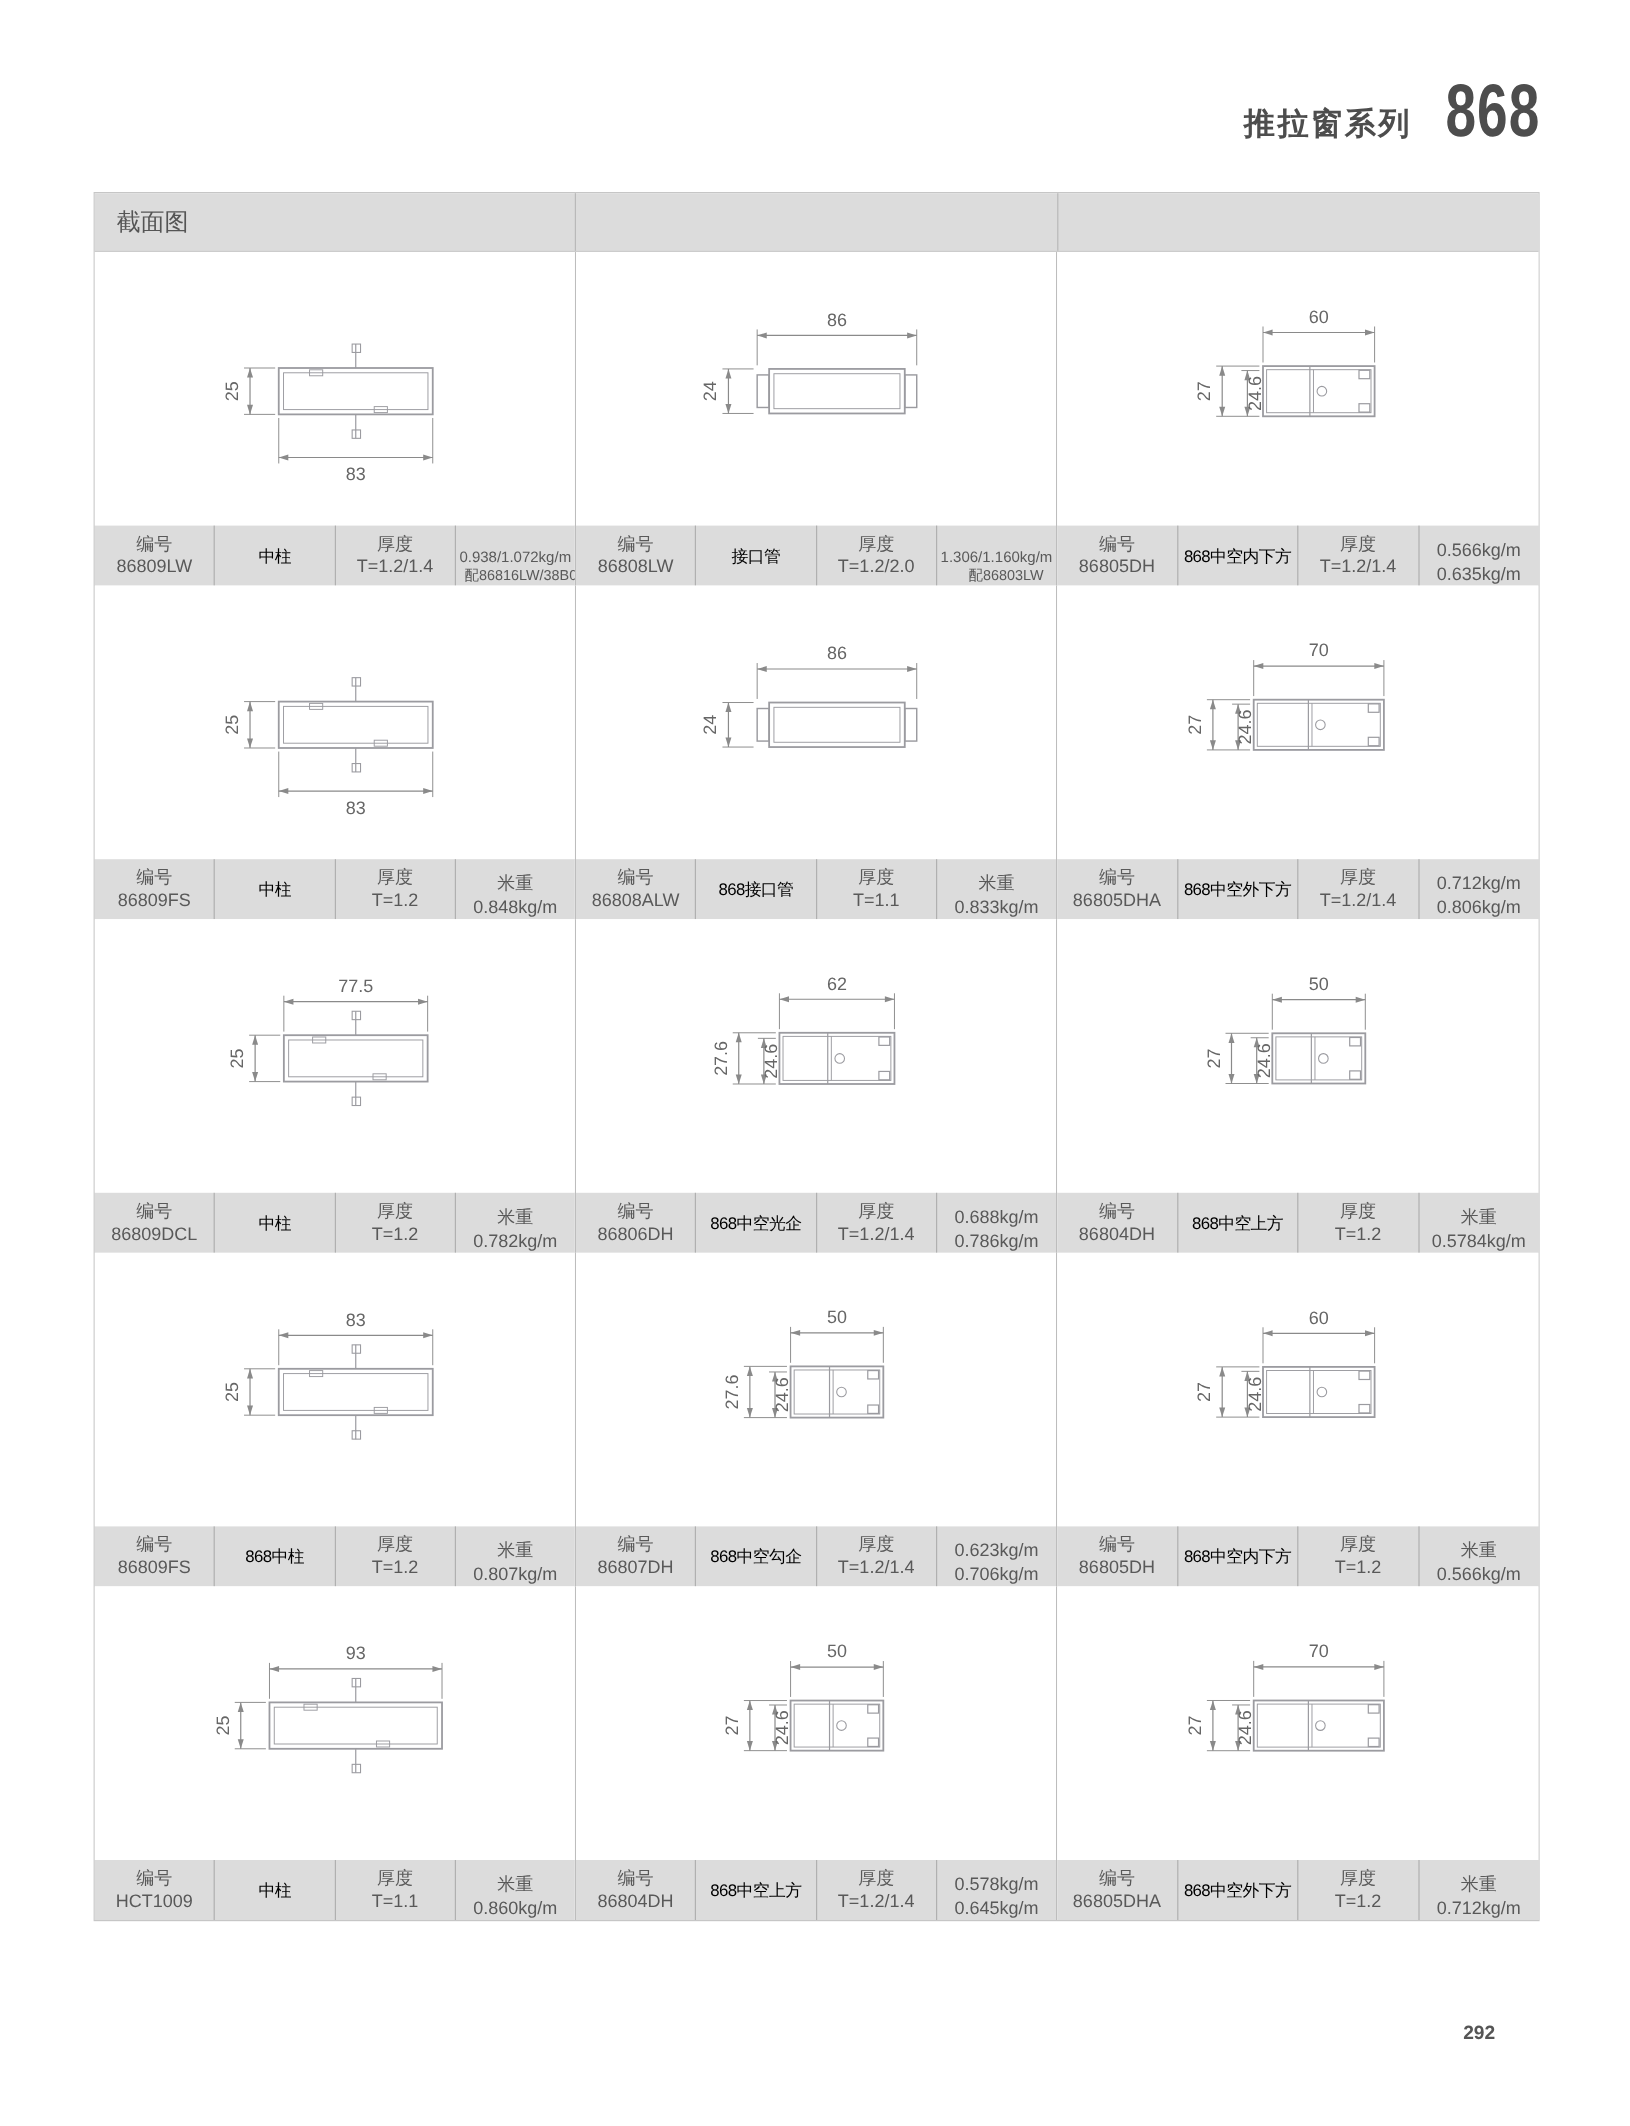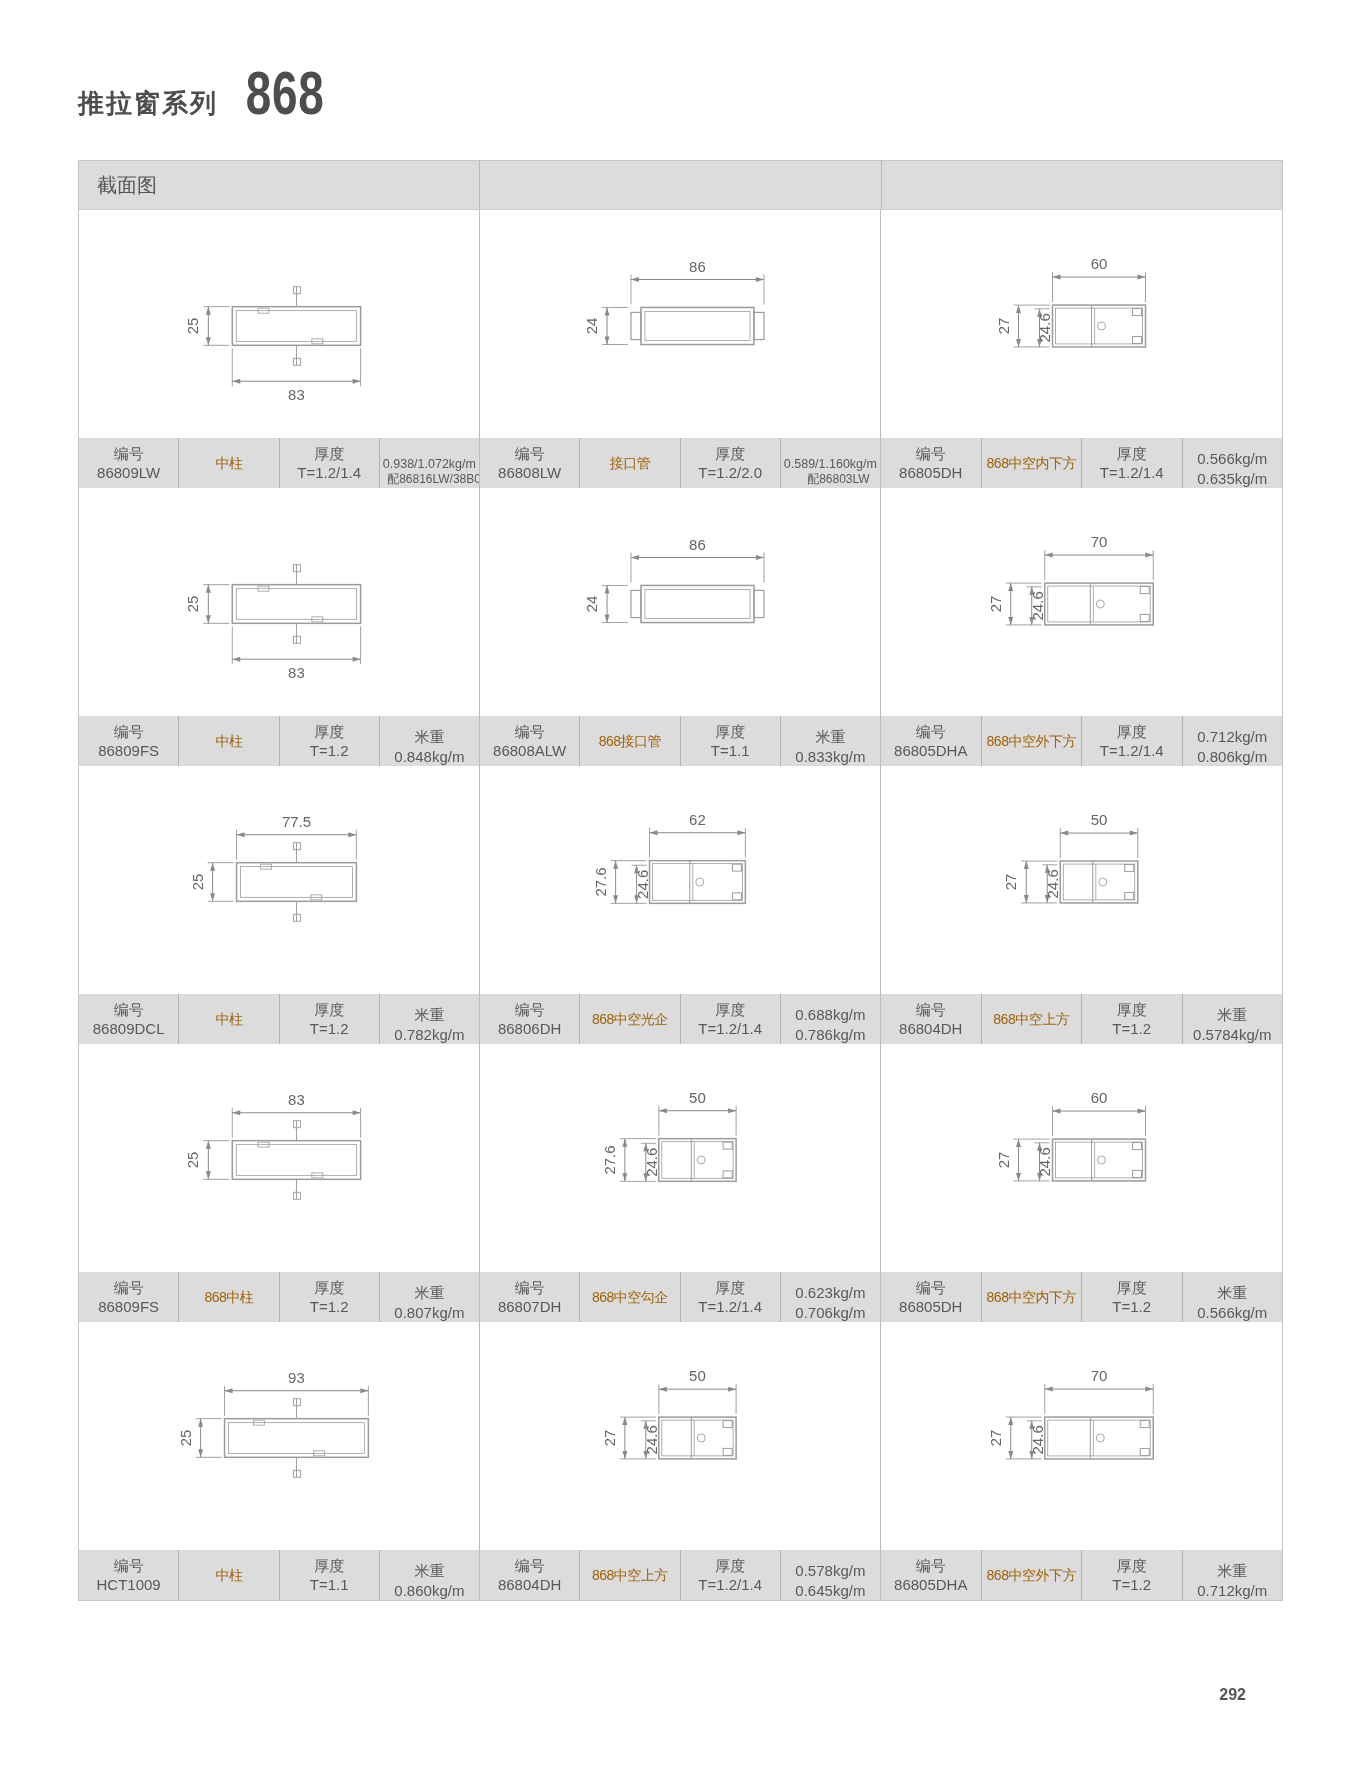--- a/index.html
+++ b/index.html
@@ -1,38 +1,38 @@
 <!DOCTYPE html>
 <html><head>
 <meta charset="utf-8">
 <style>
   html,body{margin:0;padding:0;background:#fff;}
   body{font-family:"Liberation Sans", sans-serif;color:#595959;}
   .page{position:relative;width:1358px;height:1772px;background:#ffffff;overflow:hidden;}
 
-  .topbar{position:absolute;top:62px;left:78px;width:1205px;display:flex;justify-content:flex-start;align-items:flex-start;}
+  .topbar{position:absolute;top:62px;left:78px;width:1205px;display:flex;justify-content:flex-end;align-items:flex-start;}
   .page-title{font-size:26px;font-weight:bold;color:#4d4d4d;letter-spacing:2px;margin-top:24px;}
   .series-number{font-size:62px;font-weight:700;color:#4d4d4d;line-height:1;transform:scaleX(0.74);transform-origin:right top;letter-spacing:1px;}
 
   .catalog-table{position:absolute;top:160px;left:78px;width:1205px;border:1px solid #c6c6c6;background:#fff;box-sizing:border-box;}
   .table-header{display:flex;height:48px;background:#dcdcdc;border-bottom:1px solid #cccccc;}
   .header-cell{flex:1;display:flex;align-items:center;padding-left:18px;font-size:20px;color:#555;border-right:1px solid #b9b9b9;box-sizing:border-box;}
   .header-cell:last-child{border-right:none;}
 
   .sections{display:grid;grid-template-columns:repeat(3,1fr);}
   .cell{border-right:1px solid #bdbdbd;box-sizing:border-box;}
   .cell:nth-child(3n){border-right:none;}
   .diagram{height:228px;background:#fff;}
   .diagram svg{display:block;width:100%;height:100%;}
 
   .info-band{height:50px;background:#dcdcdc;display:flex;}
   .info-cell{flex:1;display:flex;flex-direction:column;justify-content:center;align-items:center;border-right:1px solid #b0b0b0;box-sizing:border-box;line-height:1.3;text-align:center;overflow:hidden;}
   .info-cell:last-child{border-right:none;justify-content:flex-end;}
   .l1,.l2{font-size:15px;color:#595959;white-space:nowrap;}
-  .nm{font-size:14px;color:#a16207;white-space:nowrap;letter-spacing:-0.5px;}
+  .nm{font-size:14px;color:#000000;white-space:nowrap;letter-spacing:-0.5px;}
   .weight.compact .l1{font-size:12.5px;}
   .weight.compact .l2{font-size:12px;padding-left:16px;}
 
   .page-number{position:absolute;right:112px;top:1686px;font-size:16px;font-weight:bold;color:#555;}
 </style>
 </head>
 <body>
 
 <div class="page">
   <div class="topbar">
@@ -118,21 +118,21 @@
         <div class="l2">86808LW</div>
       </div>
       <div class="info-cell">
         <div class="nm">接口管</div>
       </div>
       <div class="info-cell">
         <div class="l1">厚度</div>
         <div class="l2">T=1.2/2.0</div>
       </div>
       <div class="info-cell weight compact">
-        <div class="l1">0.589/1.160kg/m</div>
+        <div class="l1">1.306/1.160kg/m</div>
         <div class="l2">配86803LW</div>
       </div>
     </div>
   </div>
 
   <div class="cell">
     <div class="diagram">
       <svg class="diagram-svg" viewBox="0 0 401 228">
               <rect x="171.5" y="95.075" width="93" height="41.85" fill="none" stroke="#9b9ba0" stroke-width="1.5"></rect>
               <rect x="174.5" y="98.075" width="87" height="35.85" fill="none" stroke="#9b9ba0" stroke-width="0.8"></rect>

